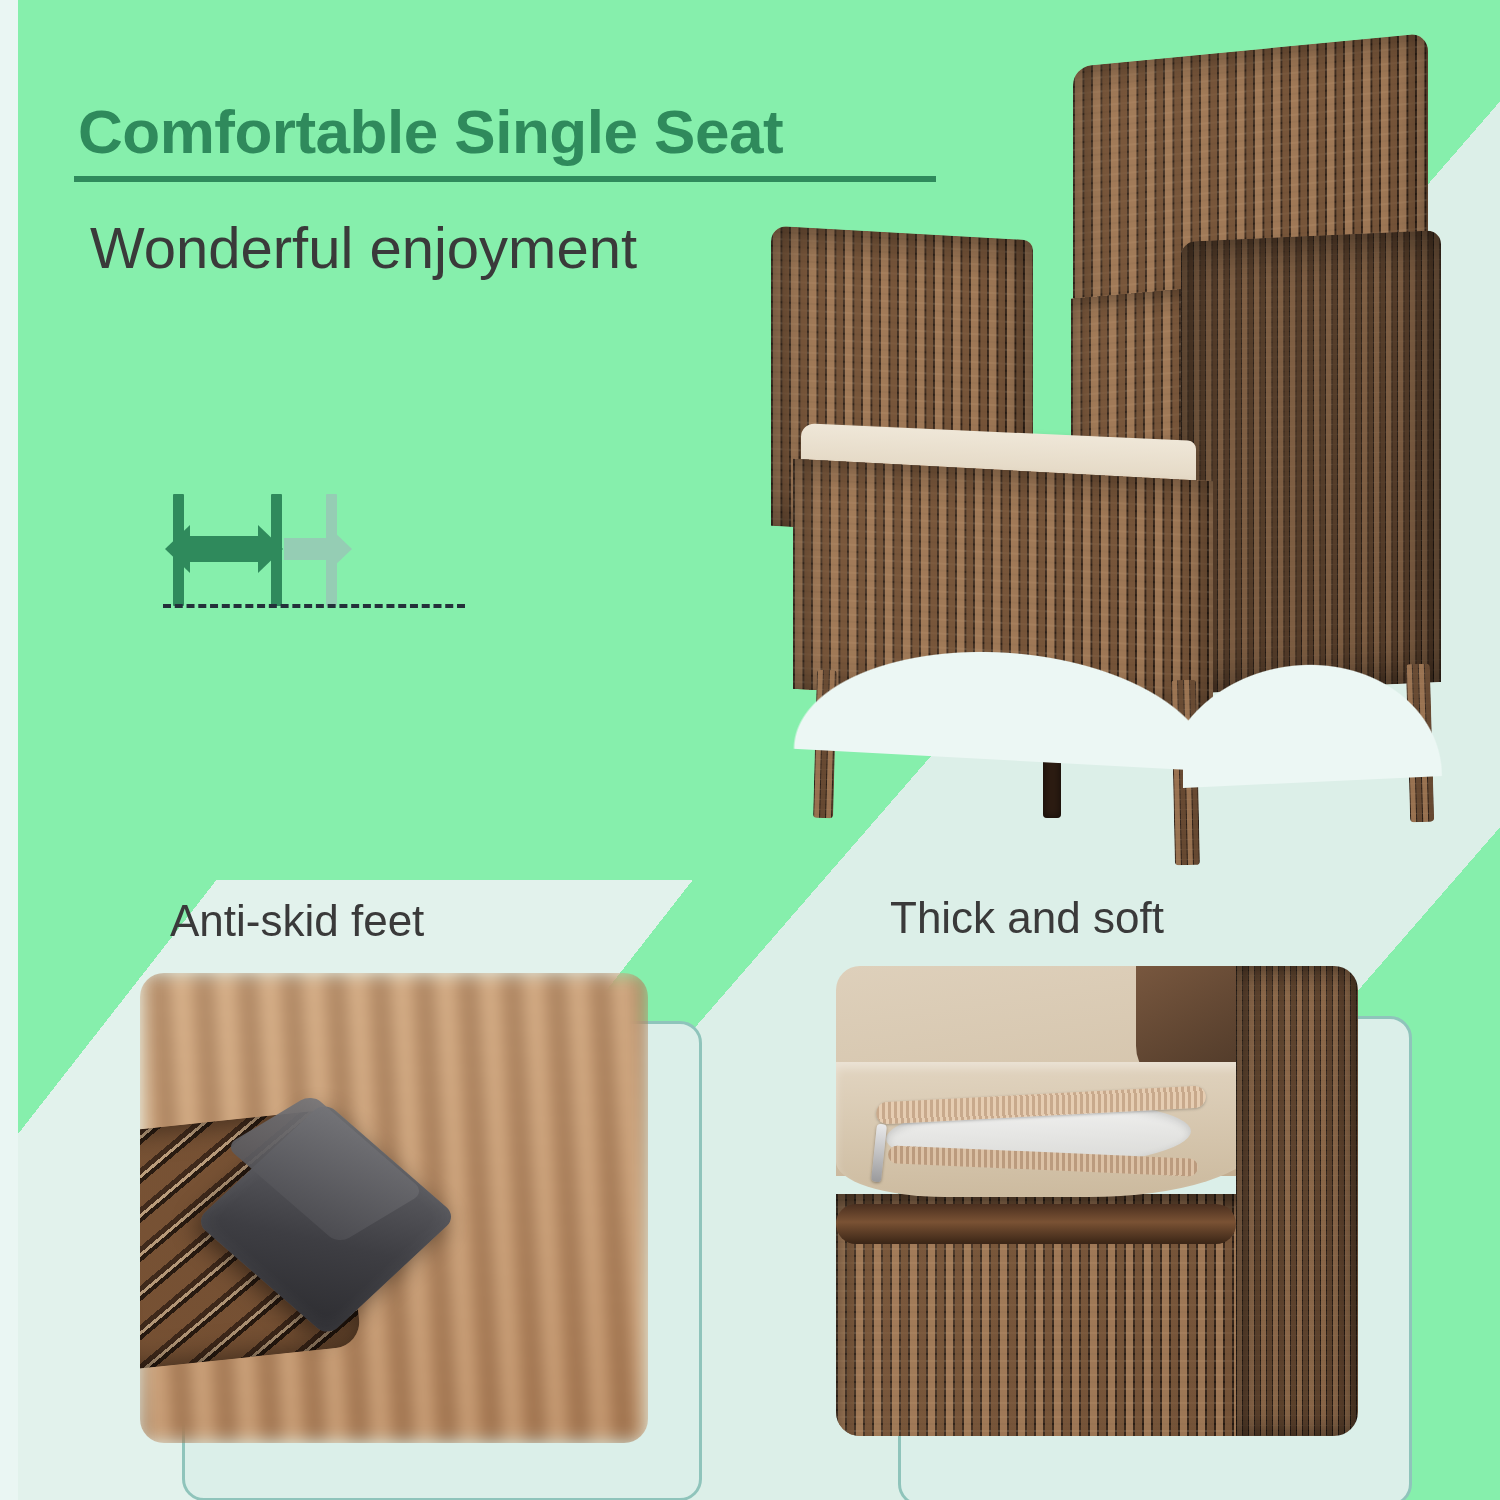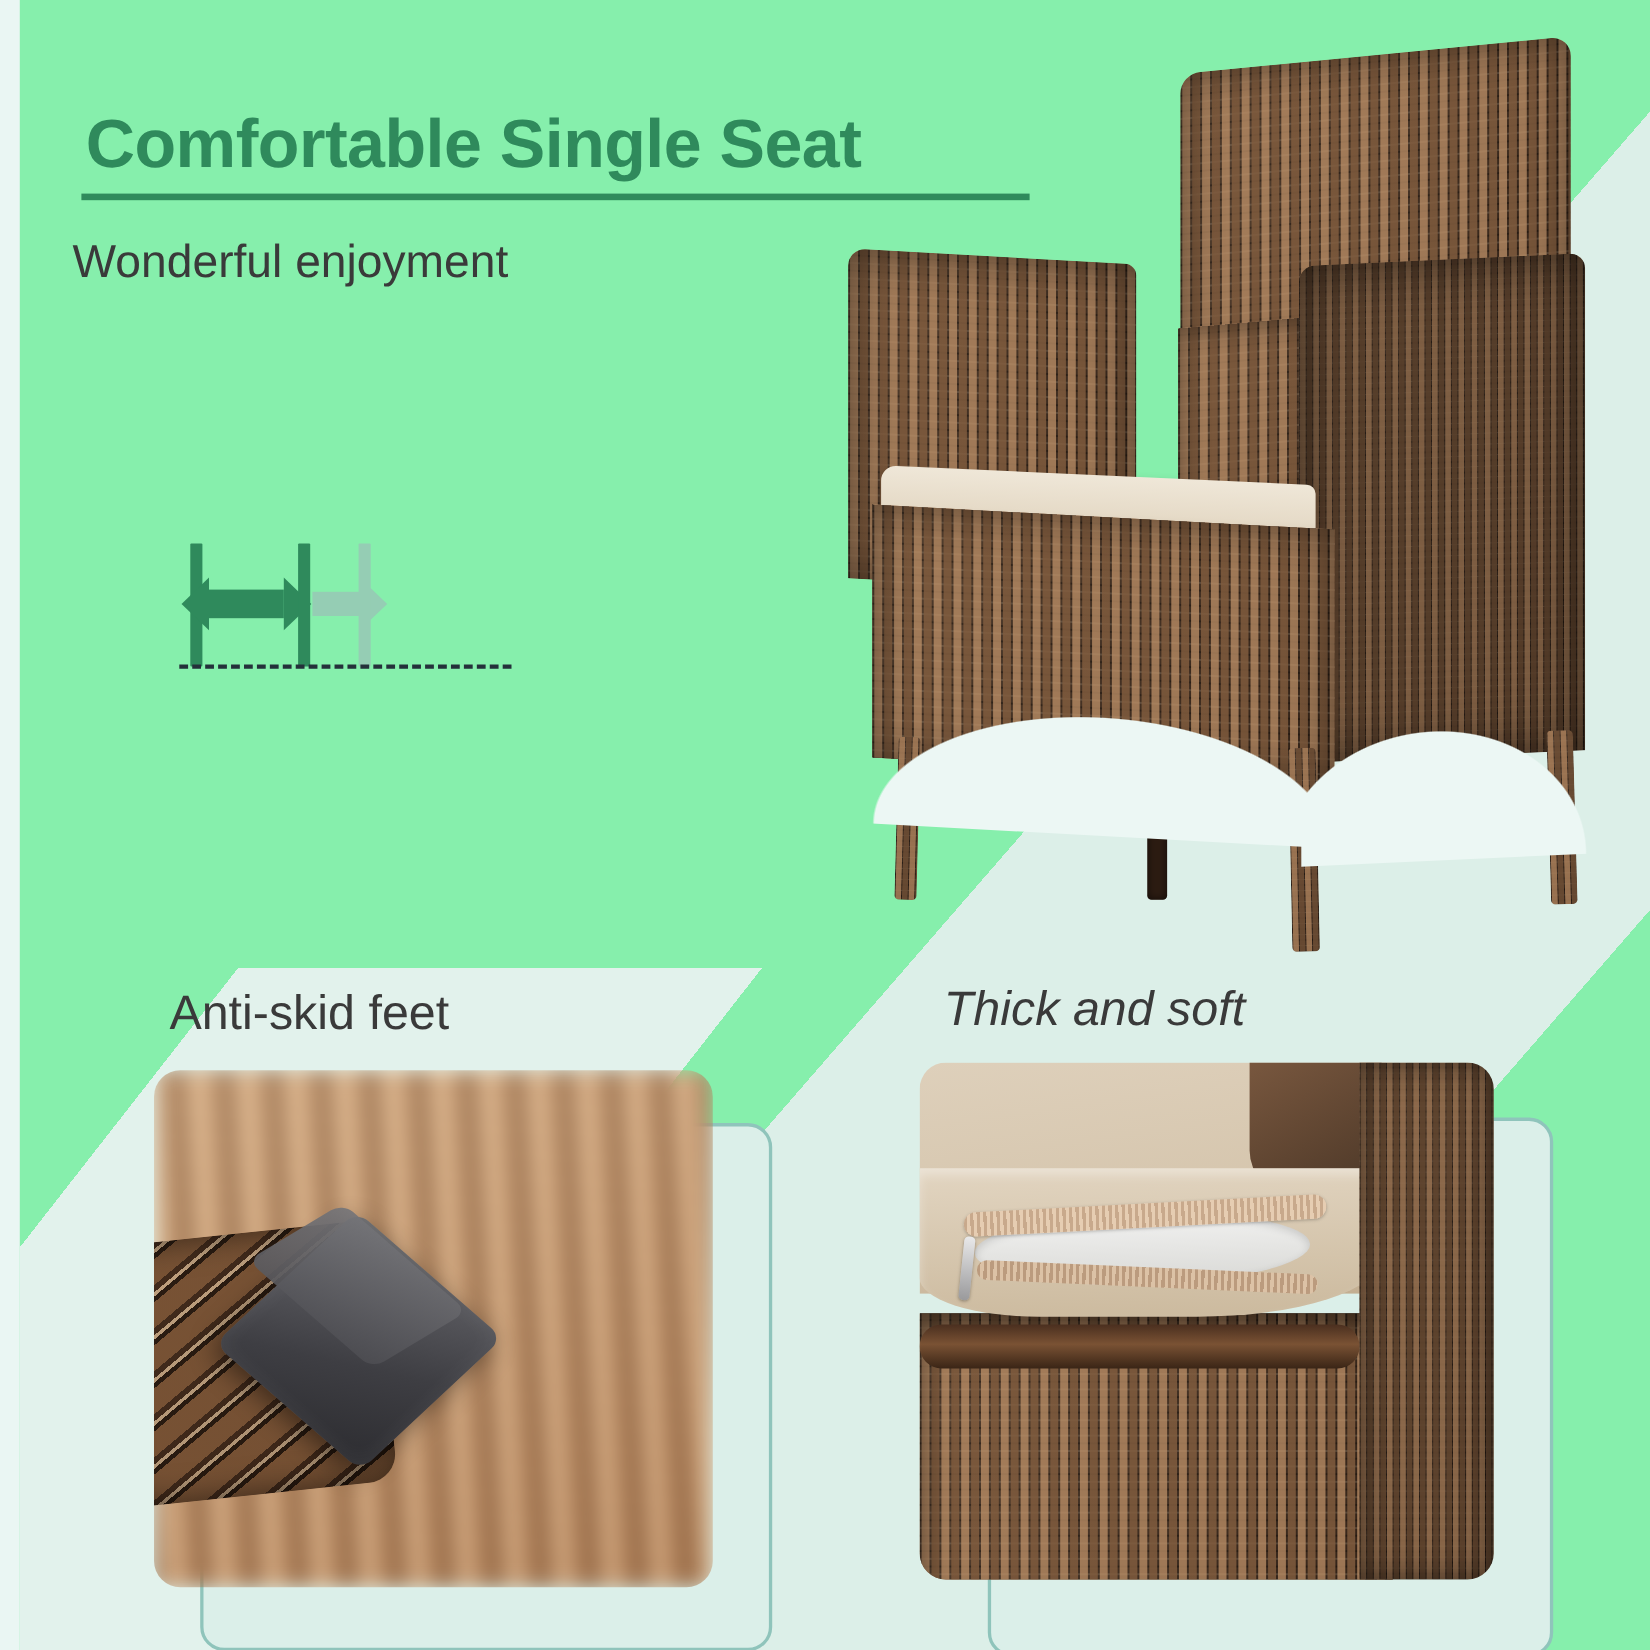--- a/index.html
+++ b/index.html
@@ -35,22 +35,22 @@
   
   .headline{
     position:absolute;left:60px;top:101px;
     font-size:62px;font-weight:bold;color:#2f8a5c;
     letter-spacing:-0.5px;line-height:1;white-space:nowrap;
   }
   .headline-rule{
     position:absolute;left:56px;top:176px;width:862px;height:6px;background:#2f8a5c;
   }
   .subhead{
-    position:absolute;left:48px;top:214px;
-    font-size:42px;color:#3a3a3a;font-weight:400;white-space:nowrap;
+    position:absolute;left:72px;top:214px;
+    font-size:58px;color:#3a3a3a;font-weight:400;white-space:nowrap;
   }
 
   
   .wicon{position:absolute;left:150px;top:494px;width:310px;height:112px;}
   .wbar{position:absolute;top:0;width:11px;height:112px;border-radius:1px;}
   .wbar.b1{left:5px;background:#2f8a5c;}
   .wbar.b2{left:103px;background:#2f8a5c;}
   .wbar.b3{left:158px;background:#95cdb4;}
   .arrow-dbl{
     position:absolute;left:22px;top:42px;width:68px;height:26px;background:#2f8a5c;
@@ -72,22 +72,22 @@
   .wdash{
     position:absolute;left:145px;top:604px;width:302px;height:0;
     border-top:4px dashed #24303a;
   }
   .wlabel{
     position:absolute;left:152px;top:625px;font-size:44px;color:#3a3a3a;white-space:nowrap;
   }
 
   
   .sec-label{position:absolute;font-size:44px;color:#3a3a3a;white-space:nowrap;}
-  .sec-label.left{left:136px;top:896px;}
-  .sec-label.right{left:840px;top:893px;font-style:italic;}
+  .sec-label.left{left:152px;top:896px;}
+  .sec-label.right{left:872px;top:893px;}
 
   
   .panel{position:absolute;}
   .panel .ghost{
     position:absolute;border-radius:22px;
     background:#dbefe9;border:3px solid #8fc4bb;
   }
   .panel .photo{
     position:absolute;border-radius:24px;overflow:hidden;
   }

